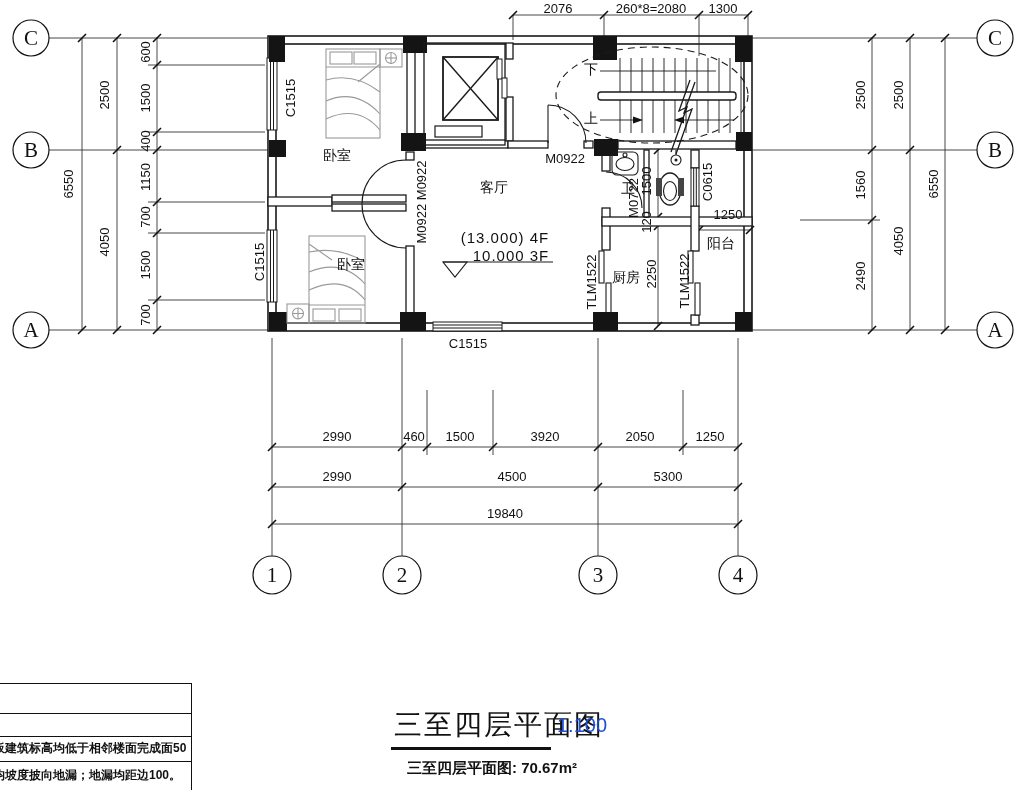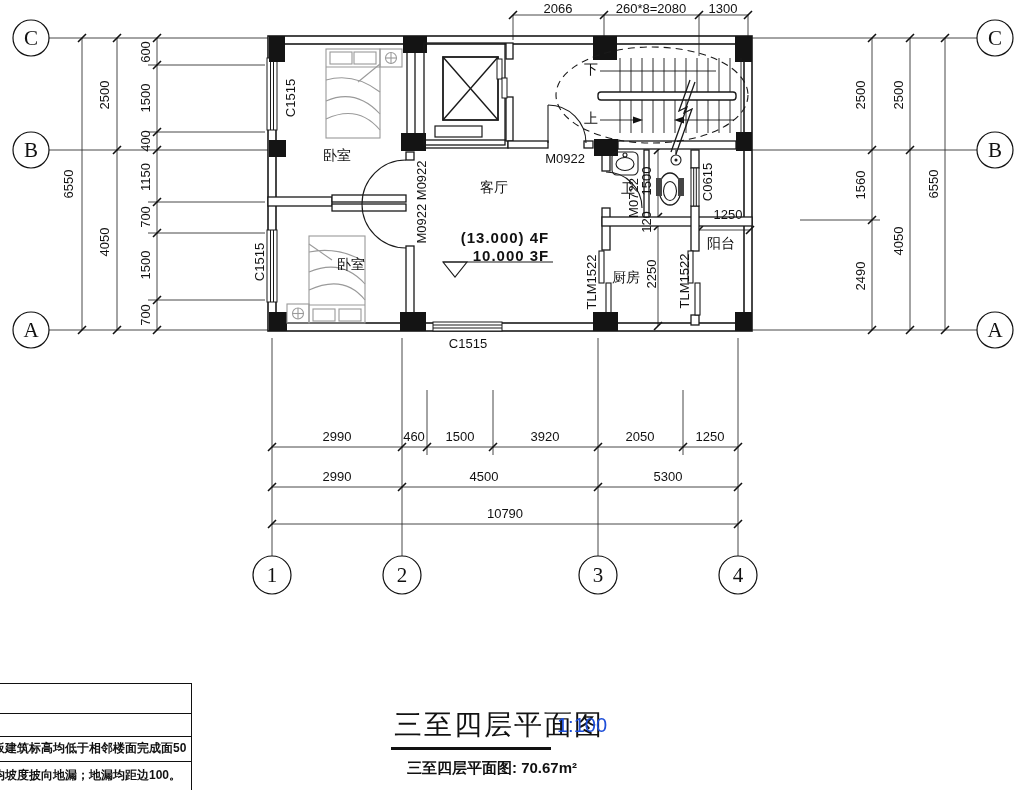--- a/index.html
+++ b/index.html
@@ -3,21 +3,21 @@
 <meta charset="utf-8">
 <style>
   html,body{margin:0;padding:0;background:#fff;}
   #canvas{position:relative;width:1025px;height:790px;background:#fff;overflow:hidden;
           font-family:"Liberation Sans",sans-serif;color:#111;}
   svg{position:absolute;left:0;top:0;}
   .lbl{position:absolute;transform:translate(-50%,-50%);white-space:nowrap;
        font:13px "Liberation Sans",sans-serif;color:#111;}
   .v{transform:translate(-50%,-50%) rotate(-90deg);}
   .cjk{font-size:14px;}
-  .lvl{font-size:15px;letter-spacing:1px;font-weight:bold;}
+  .lvl{font-size:15px;letter-spacing:1px;}
   .bub{position:absolute;transform:translate(-50%,-50%);
        font:21px "Liberation Serif",serif;color:#111;}
   .title-main{position:absolute;left:394px;top:706px;font-size:28px;letter-spacing:2px;
        font-family:"Liberation Sans",sans-serif;color:#111;}
   .title-underline{position:absolute;left:391px;top:747px;width:160px;height:3px;background:#111;}
   .title-scale{position:absolute;left:557px;top:714px;font-size:20px;color:#1d4ed8;}
   .title-area{position:absolute;left:407px;top:759px;font-size:15px;font-weight:bold;color:#111;}
   .notes{position:absolute;left:0;top:683px;width:191px;height:107px;
          border-top:1px solid #111;border-right:1px solid #111;overflow:hidden;}
   .notes .hline{position:absolute;left:0;width:100%;height:1px;background:#111;}
@@ -207,21 +207,21 @@
 <div class="bub" style="left:31px;top:150px">B</div>
 <div class="bub" style="left:31px;top:330px">A</div>
 <div class="bub" style="left:995px;top:38px">C</div>
 <div class="bub" style="left:995px;top:150px">B</div>
 <div class="bub" style="left:995px;top:330px">A</div>
 <div class="bub" style="left:272px;top:575px">1</div>
 <div class="bub" style="left:402px;top:575px">2</div>
 <div class="bub" style="left:598px;top:575px">3</div>
 <div class="bub" style="left:738px;top:575px">4</div>
 
-<div class="lbl" style="left:558px;top:8px">2066</div>
+<div class="lbl" style="left:558px;top:8px">2076</div>
 <div class="lbl" style="left:651px;top:8px">260*8=2080</div>
 <div class="lbl" style="left:723px;top:8px">1300</div>
 
 <div class="lbl v" style="left:68px;top:184px">6550</div>
 <div class="lbl v" style="left:104px;top:95px">2500</div>
 <div class="lbl v" style="left:104px;top:242px">4050</div>
 <div class="lbl v" style="left:145px;top:52px">600</div>
 <div class="lbl v" style="left:145px;top:98px">1500</div>
 <div class="lbl v" style="left:145px;top:141px">400</div>
 <div class="lbl v" style="left:145px;top:177px">1150</div>
@@ -236,23 +236,23 @@
 <div class="lbl v" style="left:898px;top:241px">4050</div>
 <div class="lbl v" style="left:933px;top:184px">6550</div>
 
 <div class="lbl" style="left:337px;top:436px">2990</div>
 <div class="lbl" style="left:414px;top:436px">460</div>
 <div class="lbl" style="left:460px;top:436px">1500</div>
 <div class="lbl" style="left:545px;top:436px">3920</div>
 <div class="lbl" style="left:640px;top:436px">2050</div>
 <div class="lbl" style="left:710px;top:436px">1250</div>
 <div class="lbl" style="left:337px;top:476px">2990</div>
-<div class="lbl" style="left:484px;top:476px">4500</div>
+<div class="lbl" style="left:512px;top:476px">4500</div>
 <div class="lbl" style="left:668px;top:476px">5300</div>
-<div class="lbl" style="left:505px;top:513px">10790</div>
+<div class="lbl" style="left:505px;top:513px">19840</div>
 
 <div class="lbl v" style="left:646px;top:181px">1500</div>
 <div class="lbl v" style="left:646px;top:222px">120</div>
 <div class="lbl v" style="left:651px;top:274px">2250</div>
 <div class="lbl" style="left:728px;top:214px">1250</div>
 
 <div class="lbl cjk" style="left:337px;top:156px">卧室</div>
 <div class="lbl cjk" style="left:351px;top:265px">卧室</div>
 <div class="lbl cjk" style="left:494px;top:188px">客厅</div>
 <div class="lbl cjk" style="left:628px;top:189px">卫</div>

